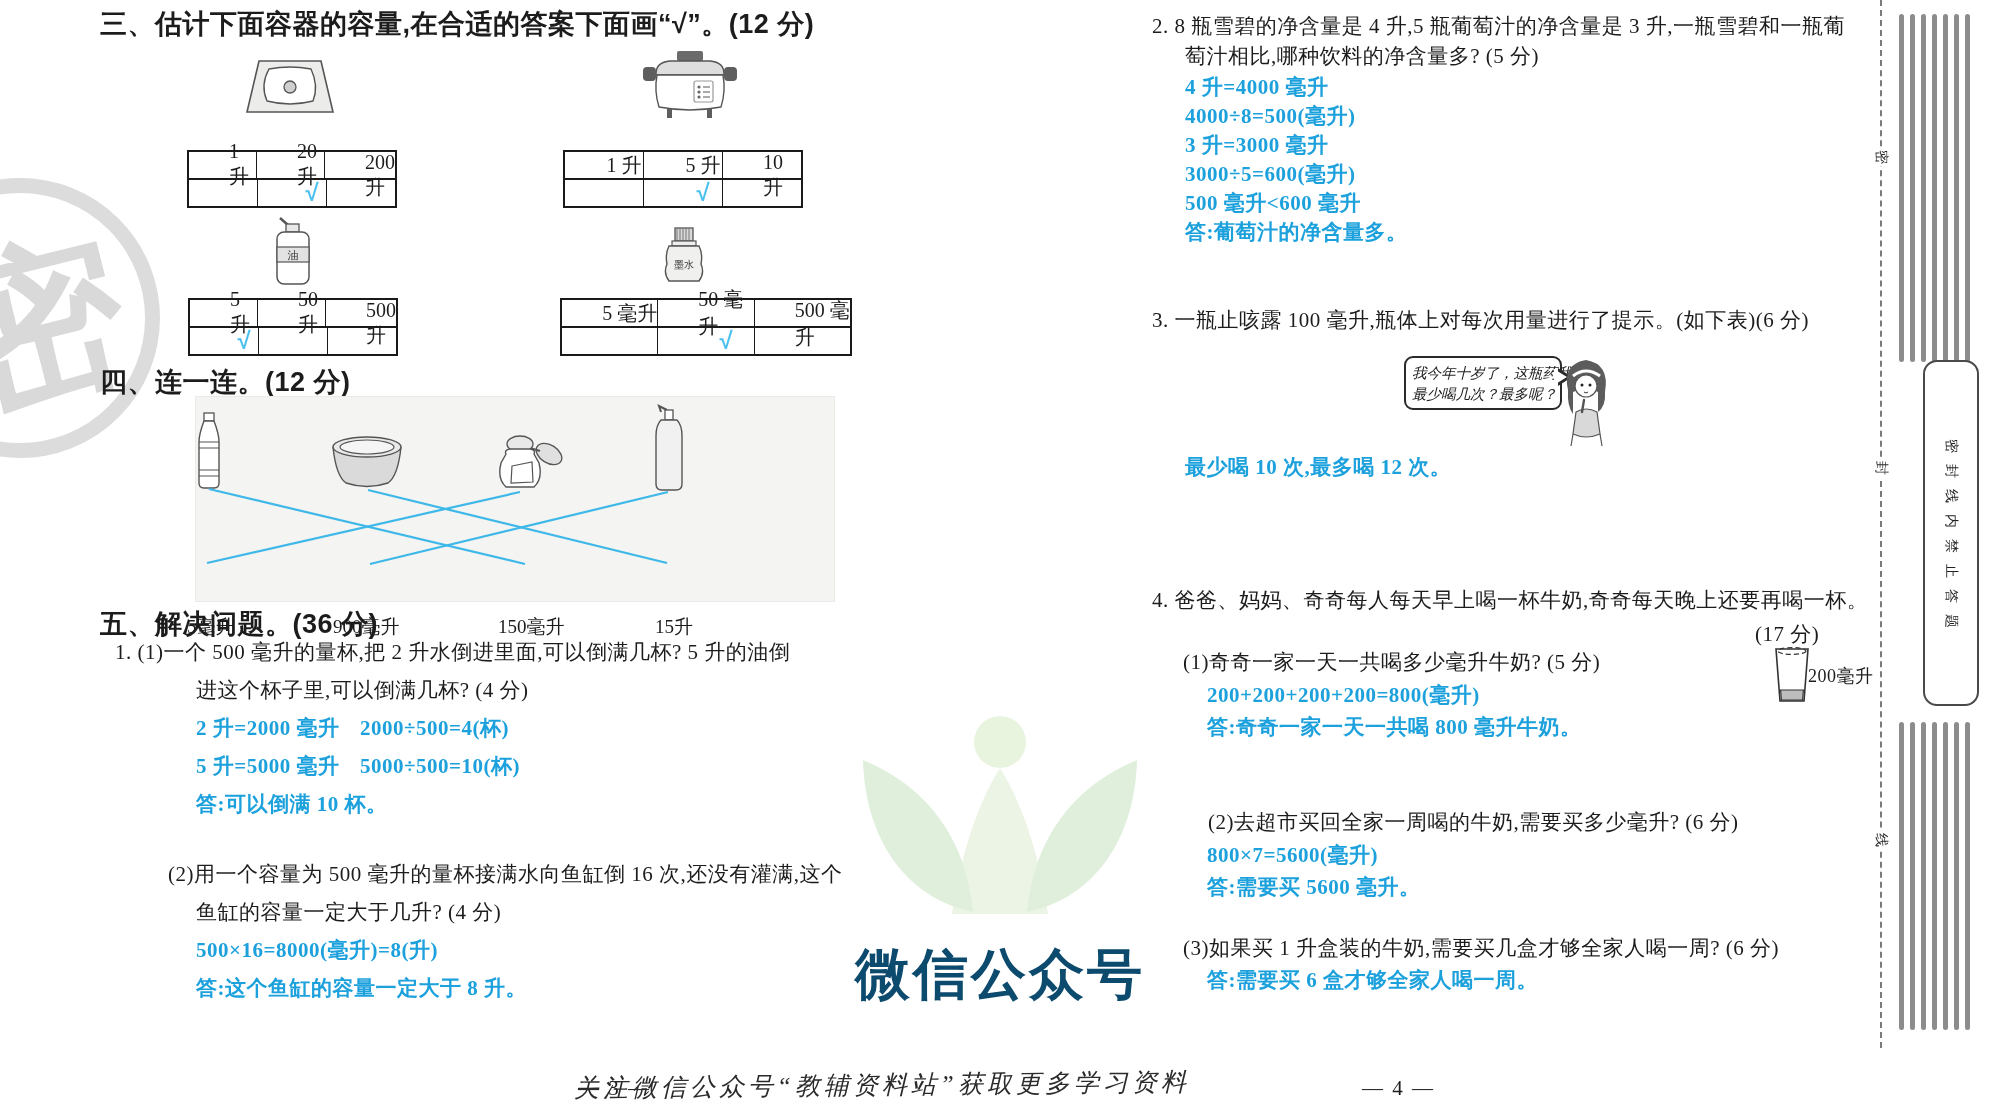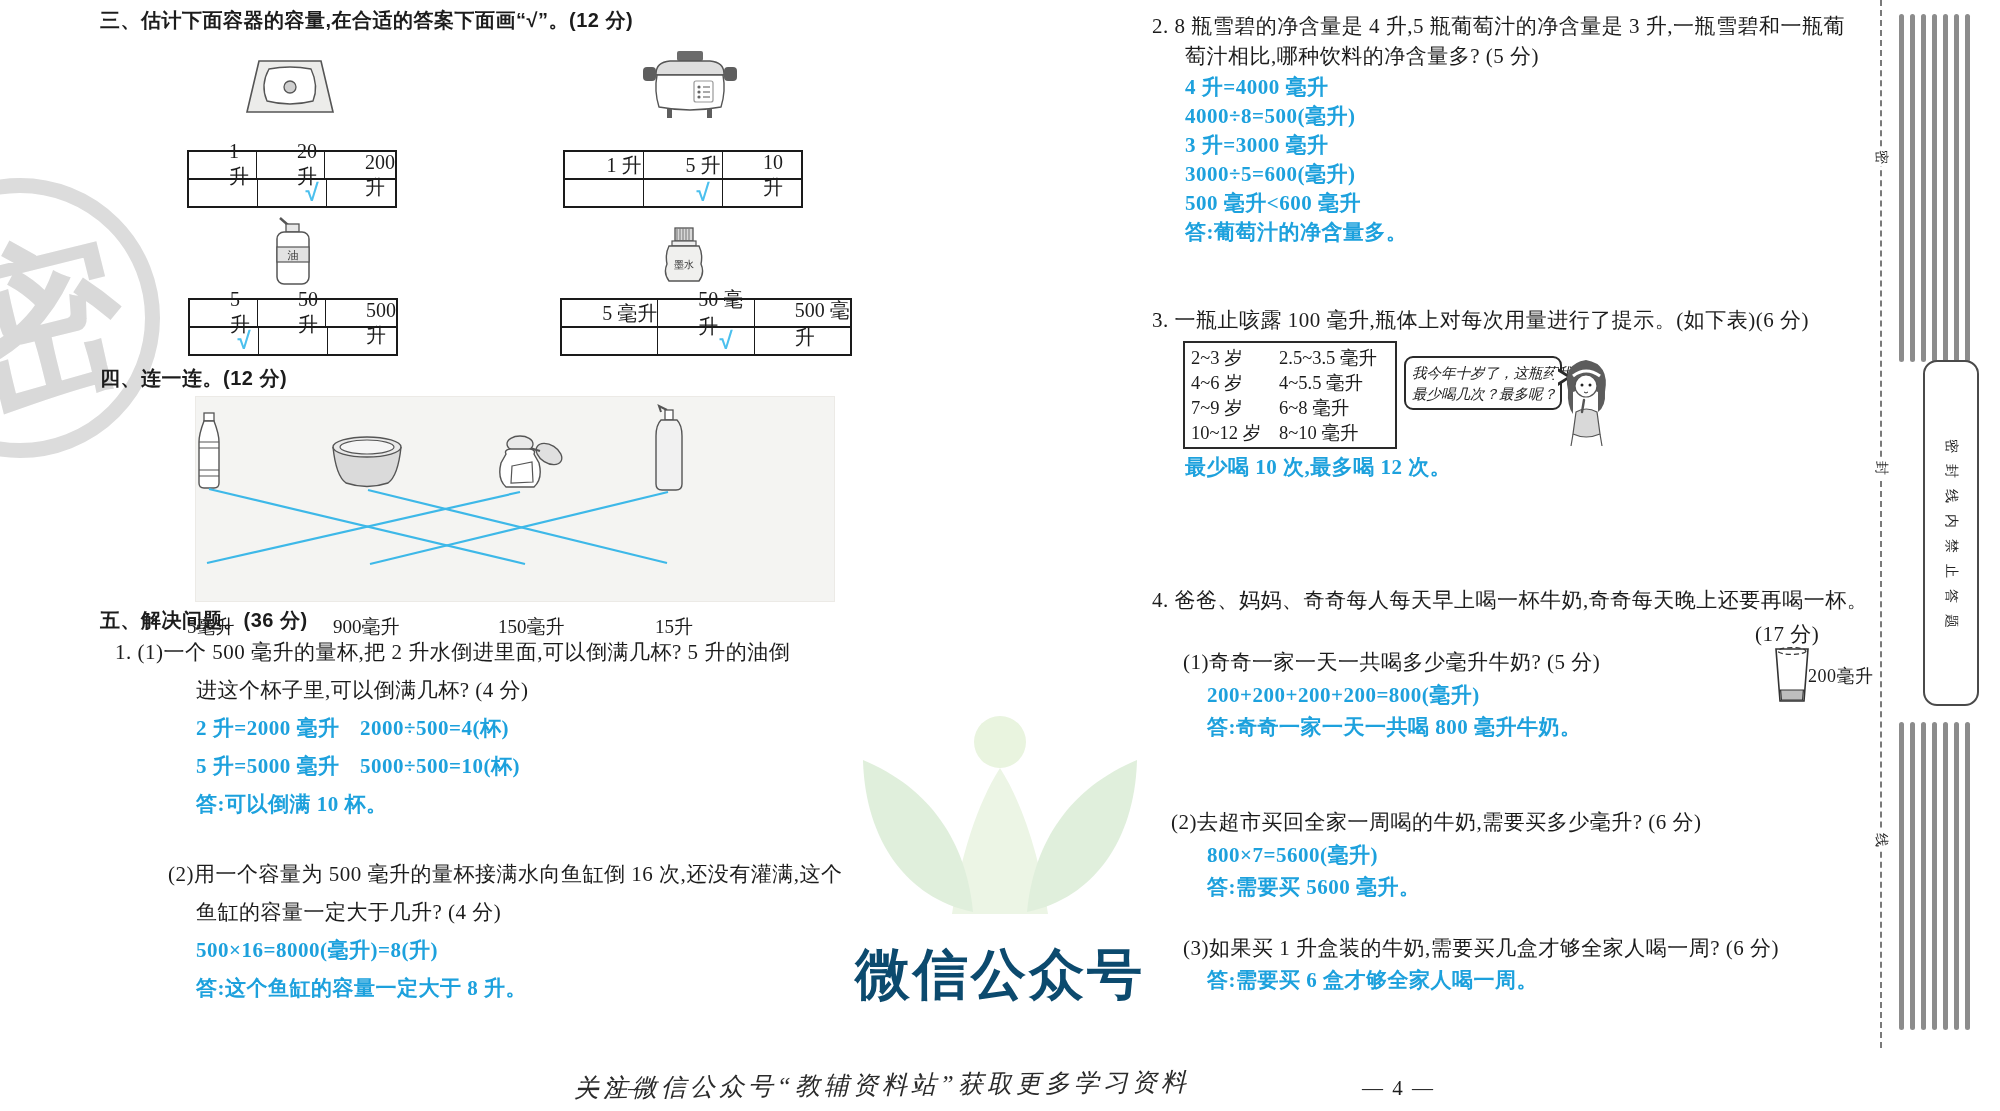--- a/index.html
+++ b/index.html
@@ -1,21 +1,21 @@
 <!DOCTYPE html>
 <html><head>
 <meta charset="utf-8">
 <style>
   html,body{margin:0;padding:0;background:#fff;}
   #page{position:relative;width:2000px;height:1111px;background:#ffffff;overflow:hidden;
         font-family:"Liberation Serif","DejaVu Serif",serif;color:#1c1c1c;}
   .abs{position:absolute;}
   .hei{font-family:"Liberation Sans","DejaVu Sans",sans-serif;font-weight:700;}
   .t{position:absolute;white-space:nowrap;font-size:21px;letter-spacing:.5px;line-height:1.2;}
-  .title{font-size:20px;}
+  .title{font-size:27px;}
   .blue{color:#1da1dd;font-weight:700;}
   
   .est-table{position:absolute;border:2px solid #1a1a1a;background:#fff;box-sizing:border-box;}
   .est-row{display:flex;height:26px;}
   .est-head{border-bottom:2px solid #1a1a1a;}
   .est-cell{flex:1;border-right:1.6px solid #1a1a1a;display:flex;align-items:center;justify-content:center;
             font-size:20px;box-sizing:border-box;padding-left:40px;}
   .est-cell:last-child{border-right:none;margin-top:22px;}
   .chk{color:#4cc0ee;font-weight:700;font-size:24px;font-family:"Liberation Sans",sans-serif;line-height:1;}
   
@@ -218,38 +218,20 @@
   <div class="t" style="left:1185px;top:44px">萄汁相比,哪种饮料的净含量多? (5 分)</div>
   <div class="t blue" style="left:1185px;top:75px">4 升=4000 毫升</div>
   <div class="t blue" style="left:1185px;top:104px">4000÷8=500(毫升)</div>
   <div class="t blue" style="left:1185px;top:133px">3 升=3000 毫升</div>
   <div class="t blue" style="left:1185px;top:162px">3000÷5=600(毫升)</div>
   <div class="t blue" style="left:1185px;top:191px">500 毫升&lt;600 毫升</div>
   <div class="t blue" style="left:1185px;top:220px">答:葡萄汁的净含量多。</div>
 
   <div class="t" style="left:1152px;top:308px">3. 一瓶止咳露 100 毫升,瓶体上对每次用量进行了提示。(如下表)(6 分)</div>
 
-  <div class="dose-table">
-    <div class="dose-row">
-      <span>2~3 岁</span>
-      <span>2.5~3.5 毫升</span>
-    </div>
-    <div class="dose-row">
-      <span>4~6 岁</span>
-      <span>4~5.5 毫升</span>
-    </div>
-    <div class="dose-row">
-      <span>7~9 岁</span>
-      <span>6~8 毫升</span>
-    </div>
-    <div class="dose-row">
-      <span>10~12 岁</span>
-      <span>8~10 毫升</span>
-    </div>
-  </div>
 
   <div class="bubble">
     <div>我今年十岁了，这瓶药我</div>
     <div>最少喝几次？最多呢？</div>
   </div>
   <div class="tailb"></div>
   <div class="tailf"></div>
 
   <svg class="abs" style="left:1560px;top:356px" width="52" height="92" viewBox="0 0 52 92">
     <path d="M8,34 Q2,8 26,4 Q50,8 45,36 Q46,50 38,56 L38,36 Q26,30 13,36 L13,58 Q7,50 8,34 Z" fill="#5c5c5c"></path>
@@ -271,21 +253,21 @@
   <svg class="abs" style="left:1773px;top:646px" width="38" height="58" viewBox="0 0 38 58">
     <path d="M3,3 L35,3 L31,55 L7,55 Z" fill="#fff" stroke="#333" stroke-width="1.6"></path>
     <ellipse cx="19" cy="5" rx="14" ry="3.4" fill="none" stroke="#333" stroke-width="1.2" stroke-dasharray="5 3"></ellipse>
     <path d="M7.6,44 L30.4,44 L29.6,54 L8.4,54 Z" fill="#bdbdbd" stroke="#333" stroke-width="1.2"></path>
   </svg>
   <div class="t" style="left:1808px;top:666px;font-size:18px">200毫升</div>
 
   <div class="t" style="left:1183px;top:650px">(1)奇奇一家一天一共喝多少毫升牛奶? (5 分)</div>
   <div class="t blue" style="left:1207px;top:683px">200+200+200+200=800(毫升)</div>
   <div class="t blue" style="left:1207px;top:715px">答:奇奇一家一天一共喝 800 毫升牛奶。</div>
-  <div class="t" style="left:1171px;top:810px">(2)去超市买回全家一周喝的牛奶,需要买多少毫升? (6 分)</div>
+  <div class="t" style="left:1208px;top:810px">(2)去超市买回全家一周喝的牛奶,需要买多少毫升? (6 分)</div>
   <div class="t blue" style="left:1207px;top:843px">800×7=5600(毫升)</div>
   <div class="t blue" style="left:1207px;top:875px">答:需要买 5600 毫升。</div>
   <div class="t" style="left:1183px;top:936px">(3)如果买 1 升盒装的牛奶,需要买几盒才够全家人喝一周? (6 分)</div>
   <div class="t blue" style="left:1207px;top:968px">答:需要买 6 盒才够全家人喝一周。</div>
 
   <div class="pagenum" style="left:1362px;top:1076px">— 4 —</div>
 
   <div class="dashline"></div>
   <div class="sealchar" style="top:147px">密</div>
   <div class="sealchar" style="top:458px">封</div>

